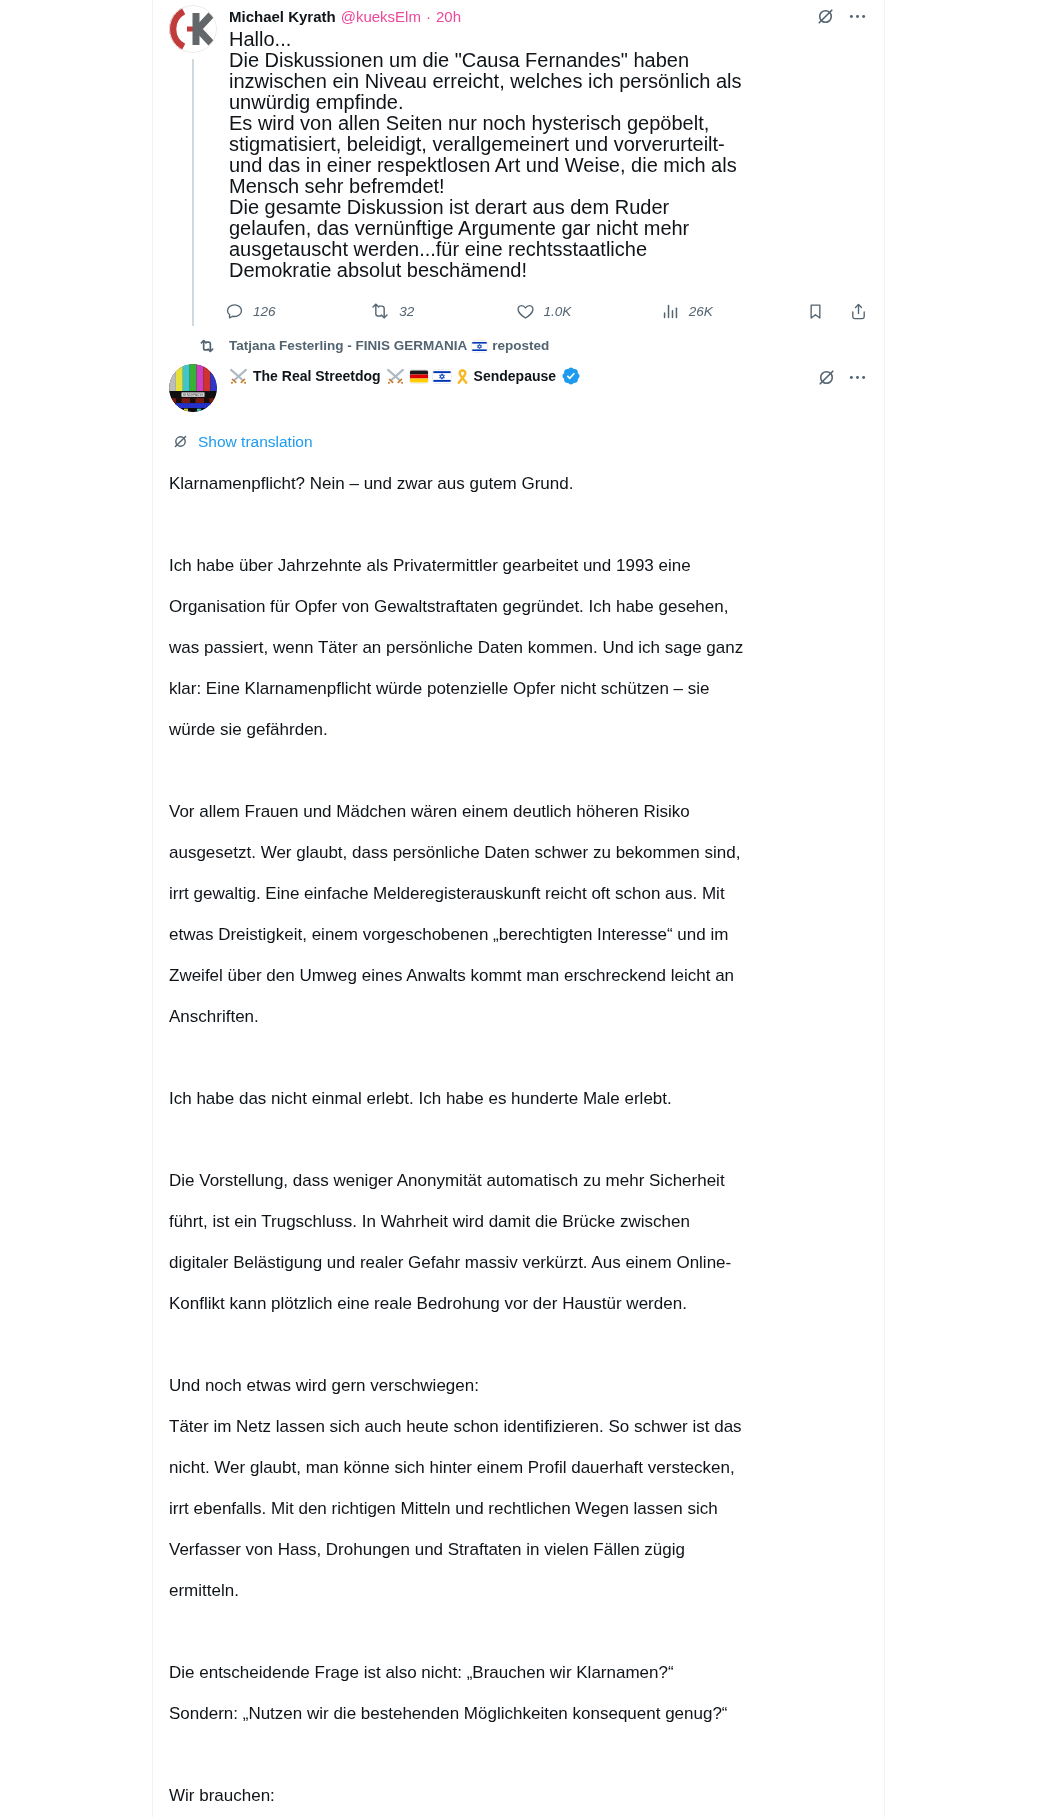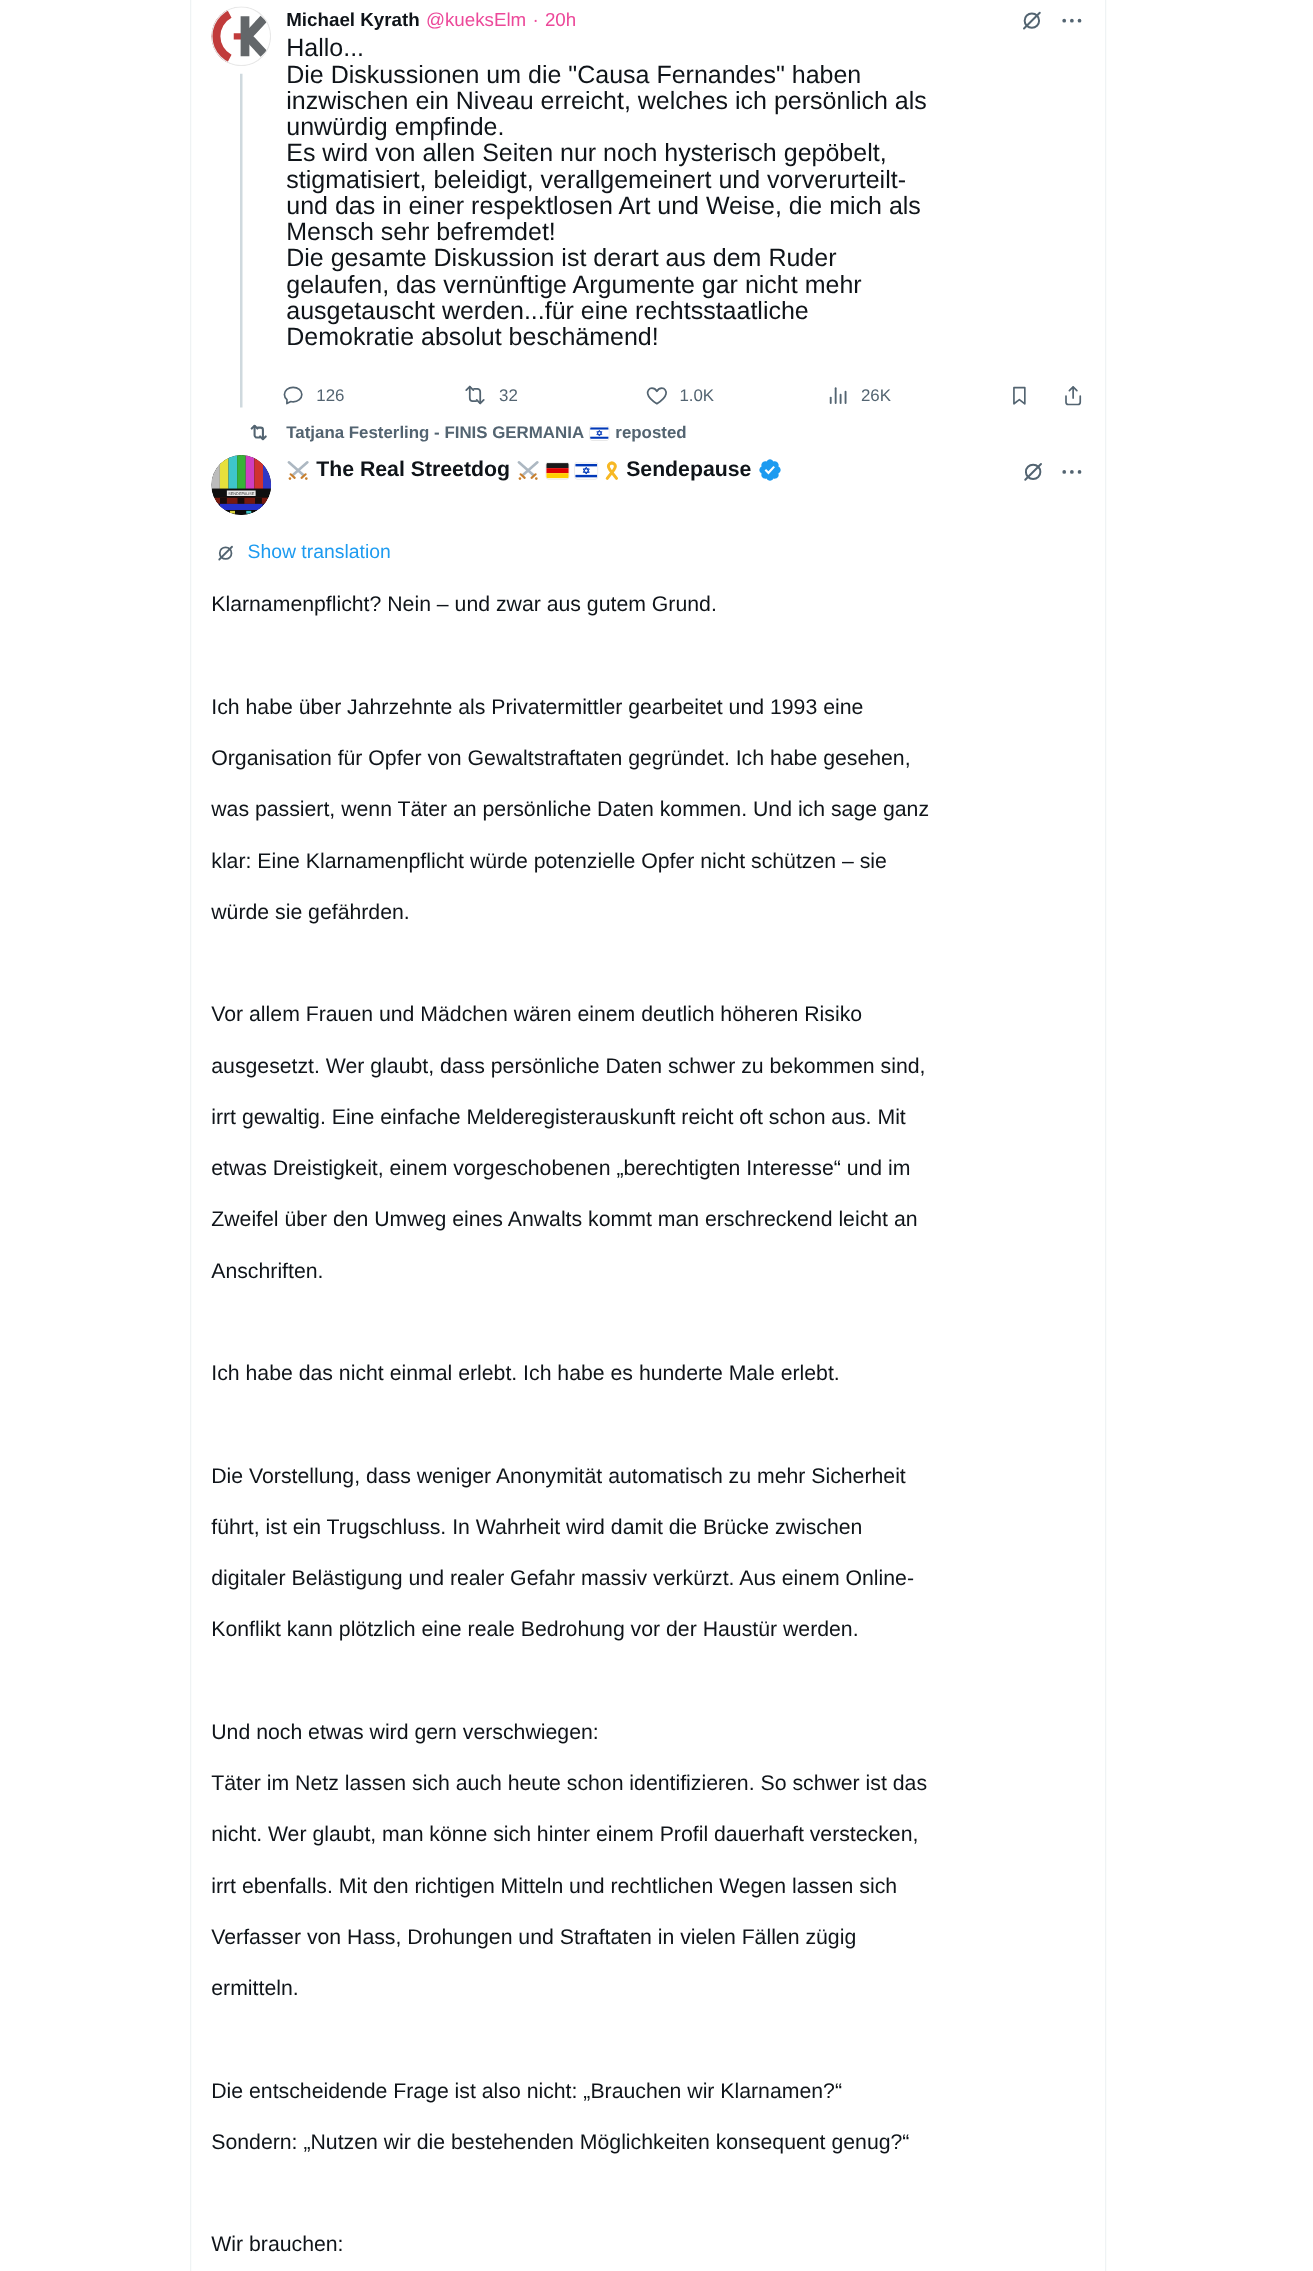--- a/index.html
+++ b/index.html
@@ -23,40 +23,40 @@
   .name{font-weight:700;color:#0f1419;cursor:pointer;}
   .meta{color:#ec4899;}
   .spacer{flex:1;}
   .icon-btn{color:#536471;display:inline-flex;align-items:center;cursor:pointer;}
   .head .icon-btn{margin-left:6px;}
   .tweet-text1{
     font-size:20px;line-height:21px;white-space:pre-line;max-width:524px;
     margin-top:2px;color:#0f1419;
   }
   .actions{
-    display:flex;align-items:flex-end;max-width:656px;margin:15px 0 0 -4px;
-    height:30px;color:#536471;
+    display:flex;align-items:center;max-width:656px;margin:15px 0 0 -4px;
+    height:30px;color:#536471;font-style:italic;
   }
   .action{flex:1;display:flex;align-items:center;gap:9px;font-size:13.5px;cursor:pointer;}
   .action-right{display:flex;align-items:center;gap:24px;}
   .repost-banner{
     display:flex;align-items:flex-start;margin-top:12px;color:#536471;
     font-weight:700;font-size:13.5px;line-height:16px;cursor:pointer;
   }
   .repost-banner .gutter{align-items:flex-end;justify-content:center;}
   .banner-text{display:flex;align-items:center;gap:5px;}
   .main-tweet{margin-top:10px;}
   .mt-head{display:flex;align-items:flex-start;}
   .mt-names{margin-left:12px;flex:1;min-width:0;padding-top:1px;}
-  .mt-line1{display:flex;align-items:center;gap:5px;font-size:17px;line-height:22px;font-weight:700;flex-wrap:nowrap;}
+  .mt-line1{display:flex;align-items:center;gap:5px;font-size:14px;line-height:22px;font-weight:700;flex-wrap:nowrap;}
   .mt-handle{color:#536471;font-size:15.5px;line-height:20px;font-weight:400;margin-top:1px;cursor:pointer;}
   .mt-icons{display:flex;align-items:center;padding-top:3px;}
   .mt-icons .icon-btn{margin-left:10px;}
   .translate-row{
-    display:flex;align-items:flex-end;gap:9px;margin-top:21px;margin-left:3px;
+    display:flex;align-items:flex-start;gap:9px;margin-top:21px;margin-left:3px;
     font-size:15.5px;color:#1d9bf0;cursor:pointer;
   }
   .translate-row .icon-btn{color:#536471;}
   .tweet-text2{
     font-size:17px;line-height:41px;white-space:pre-line;max-width:581px;
     margin-top:12px;color:#0f1419;
   }
   .flag{border-radius:2px;box-shadow:0 0 0 0.5px rgba(0,0,0,.12);display:block;}
   .inline-ic{display:inline-flex;align-items:center;flex-shrink:0;}
 </style>

